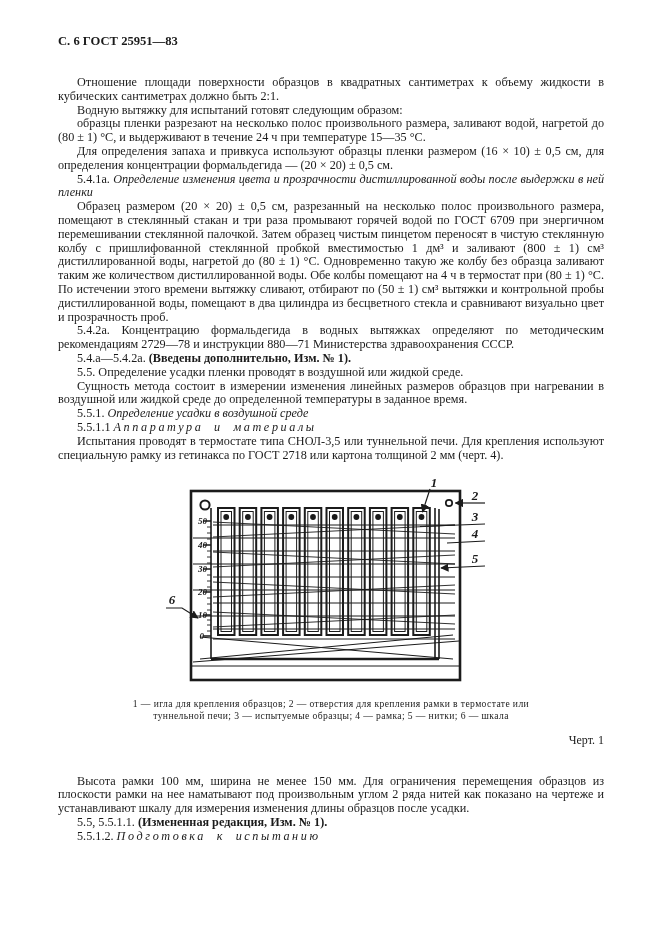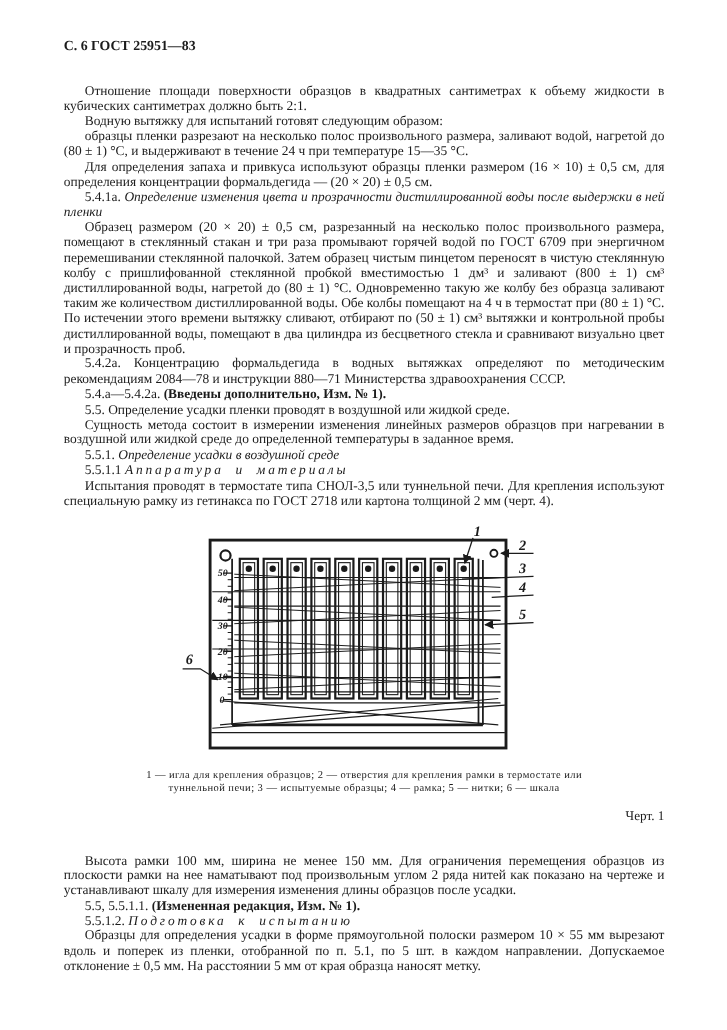--- a/index.html
+++ b/index.html
@@ -34,21 +34,21 @@
 
   <div class="hdr">С. 6 ГОСТ 25951—83</div>
 
   <div>
     <p class="para">Отношение площади поверхности образцов в квадратных сантиметрах к объему жидкости в кубических сантиметрах должно быть 2:1.</p>
     <p class="para">Водную вытяжку для испытаний готовят следующим образом:</p>
     <p class="para">образцы пленки разрезают на несколько полос произвольного размера, заливают водой, нагретой до (80 ± 1) °С, и выдерживают в течение 24 ч при температуре 15—35 °С.</p>
     <p class="para">Для определения запаха и привкуса используют образцы пленки размером (16 × 10) ± 0,5 см, для определения концентрации формальдегида — (20 × 20) ± 0,5 см.</p>
     <p class="para"><span>5.4.1а.</span> <span class="it">Определение изменения цвета и прозрачности дистиллированной воды после выдержки в ней пленки</span></p>
     <p class="para">Образец размером (20 × 20) ± 0,5 см, разрезанный на несколько полос произвольного размера, помещают в стеклянный стакан и три раза промывают горячей водой по ГОСТ 6709 при энергичном перемешивании стеклянной палочкой. Затем образец чистым пинцетом переносят в чистую стеклянную колбу с пришлифованной стеклянной пробкой вместимостью 1 дм³ и заливают (800 ± 1) см³ дистиллированной воды, нагретой до (80 ± 1) °С. Одновременно такую же колбу без образца заливают таким же количеством дистиллированной воды. Обе колбы помещают на 4 ч в термостат при (80 ± 1) °С. По истечении этого времени вытяжку сливают, отбирают по (50 ± 1) см³ вытяжки и контрольной пробы дистиллированной воды, помещают в два цилиндра из бесцветного стекла и сравнивают визуально цвет и прозрачность проб.</p>
-    <p class="para">5.4.2а. Концентрацию формальдегида в водных вытяжках определяют по методическим рекомендациям 2084—78 и инструкции 880—71 Министерства здравоохранения СССР.</p>
+    <p class="para">5.4.2а. Концентрацию формальдегида в водных вытяжках определяют по методическим рекомендациям 2729—78 и инструкции 880—71 Министерства здравоохранения СССР.</p>
     <p class="para"><span>5.4.а—5.4.2а.</span> <span class="b">(Введены дополнительно, Изм. № 1).</span></p>
     <p class="para">5.5. Определение усадки пленки проводят в воздушной или жидкой среде.</p>
     <p class="para">Сущность метода состоит в измерении изменения линейных размеров образцов при нагревании в воздушной или жидкой среде до определенной температуры в заданное время.</p>
     <p class="para"><span>5.5.1.</span> <span class="it">Определение усадки в воздушной среде</span></p>
     <p class="para"><span>5.5.1.1</span> <span class="spaced">Аппаратура и материалы</span></p>
     <p class="para">Испытания проводят в термостате типа СНОЛ-3,5 или туннельной печи. Для крепления используют специальную рамку из гетинакса по ГОСТ 2718 или картона толщиной 2 мм (черт. 4).</p>
   </div>
 
   <div class="figwrap">
     <svg class="figdraw" viewBox="0 0 360 215" xmlns="http://www.w3.org/2000/svg">
@@ -134,16 +134,15 @@
     </svg>
 
     <div class="figcap">1 — игла для крепления образцов; 2 — отверстия для крепления рамки в термостате или туннельной печи; 3 — испытуемые образцы; 4 — рамка; 5 — нитки; 6 — шкала</div>
     <div class="figlabel">Черт. 1</div>
   </div>
 
   <div>
     <p class="para">Высота рамки 100 мм, ширина не менее 150 мм. Для ограничения перемещения образцов из плоскости рамки на нее наматывают под произвольным углом 2 ряда нитей как показано на чертеже и устанавливают шкалу для измерения изменения длины образцов после усадки.</p>
     <p class="para"><span>5.5, 5.5.1.1.</span> <span class="b">(Измененная редакция, Изм. № 1).</span></p>
     <p class="para"><span>5.5.1.2.</span> <span class="spaced">Подготовка к испытанию</span></p>
-    <p class="para">Образцы для определения усадки в форме прямоугольной полоски размером 10 × 55 мм вырезают вдоль и поперек из пленки, отобранной по п. 5.1, по 5 шт. в каждом направлении. Допускаемое отклонение ± 0,5 мм. На расстоянии 5 мм от края образца наносят метку.</p>
   </div>
 
 </div>
 
 </body></html>

